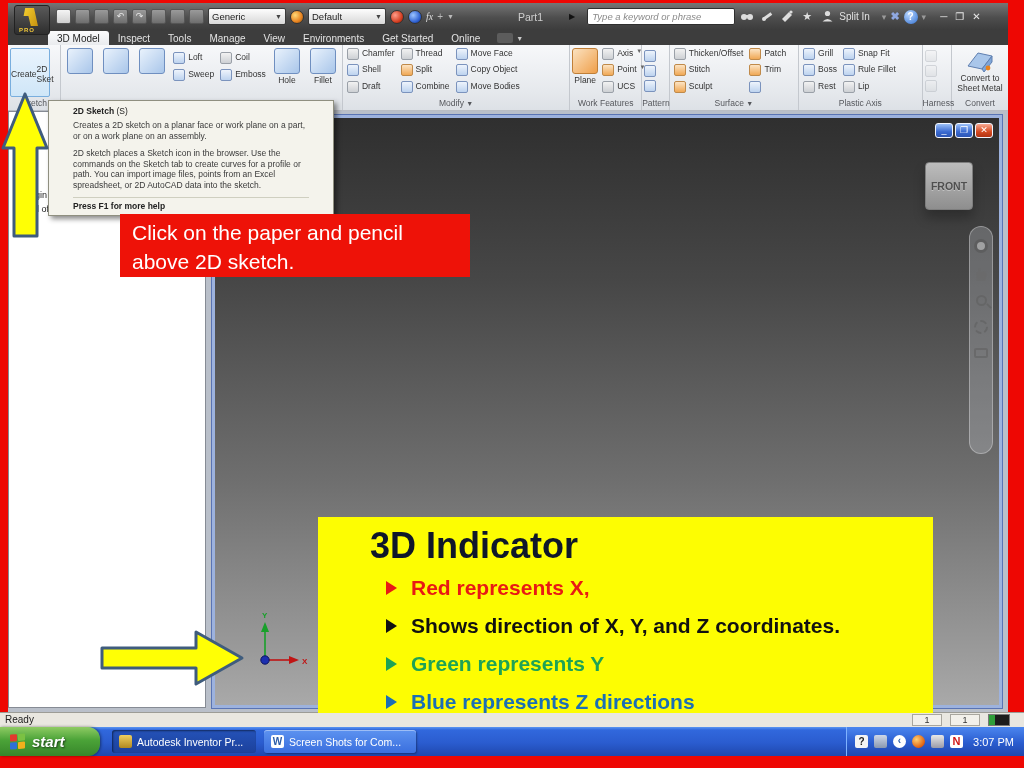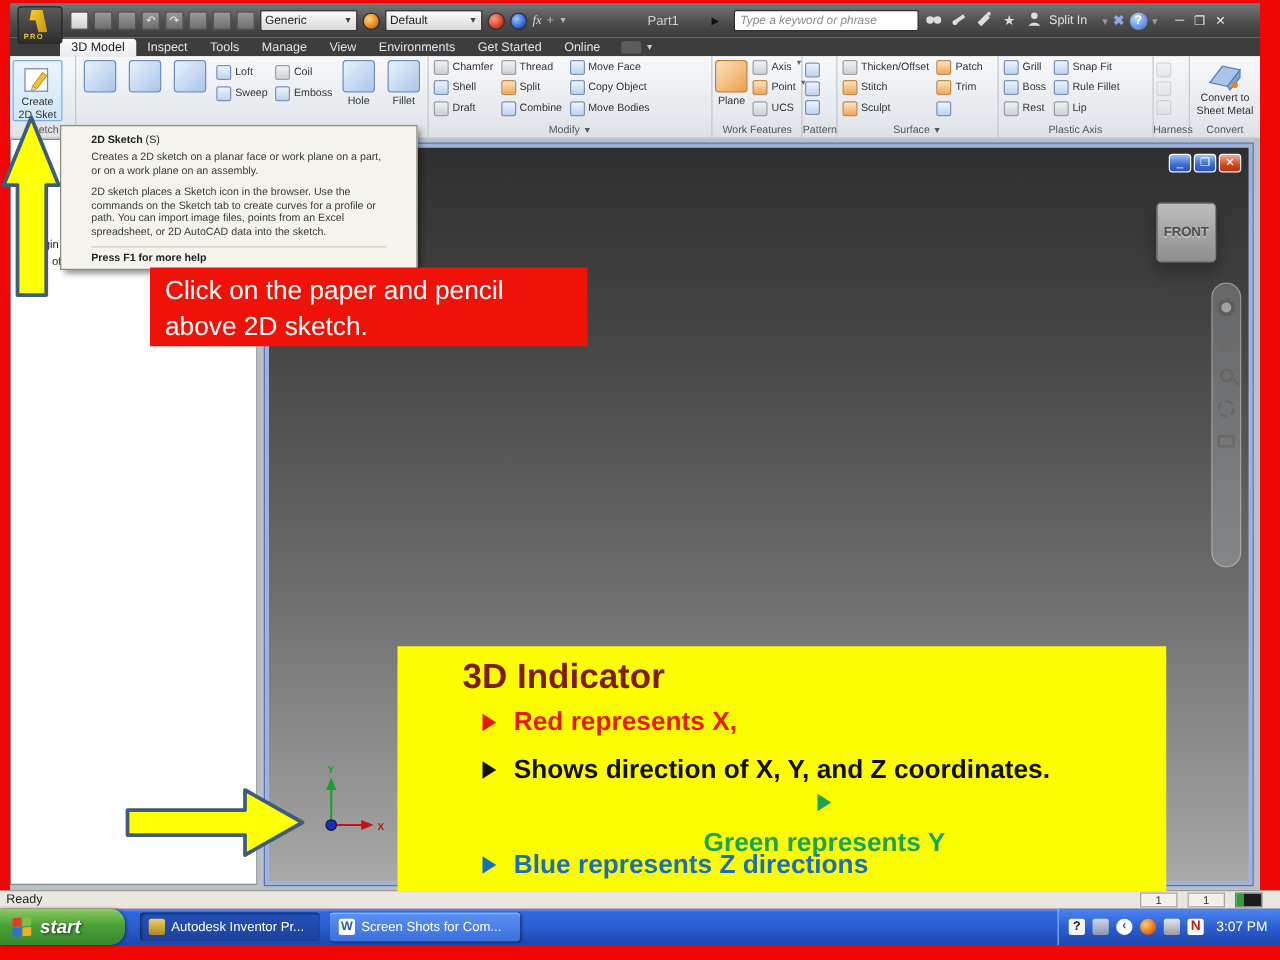--- a/index.html
+++ b/index.html
@@ -58,21 +58,21 @@
   .ic { width:12px; height:12px; border:1px solid #7b93bd; border-radius:2px;
     background:linear-gradient(#eef4fc,#bdd3ef); flex:none; }
   .ic.or { border-color:#c08a4a; background:linear-gradient(#fce4c4,#f0a855); }
   .ic.gy { border-color:#9aa0a8; background:linear-gradient(#f2f2f2,#cdd0d4); }
   .ic.dis { opacity:.35; }
   .bigbtn { width:36px; display:flex; flex-direction:column; align-items:center; gap:1px; font-size:8.5px; color:#333; text-align:center; }
   .bic { width:26px; height:26px; border:1px solid #6f8fc0; border-radius:3px;
     background:linear-gradient(135deg,#e9f2fc,#a9c6ea); flex:none; }
   .bic.or { border-color:#c07f38; background:linear-gradient(135deg,#fbe2c0,#ef9f4a); }
   .create2d { width:40px; border:1px solid #79aede; border-radius:2px; background:linear-gradient(#eaf4fd,#cfe6f8);
-    display:flex; flex-direction:column; align-items:center; padding-top:3px; font-size:8.5px; color:#333; line-height:10px; }
+    display:flex; flex-direction:row; align-items:center; padding-top:3px; font-size:8.5px; color:#333; line-height:10px; }
   .stack3 { display:flex; flex-direction:column; gap:3px; padding-top:2px; }
   .convertbtn { width:52px; display:flex; flex-direction:column; align-items:center; font-size:8.5px; color:#333; line-height:9.5px; text-align:center; }
 
   
   .workspace { position:absolute; top:108px; left:0; right:0; height:601px; background:#b9bfc9; }
   .browser { position:absolute; left:0; top:0; bottom:4px; width:198px; background:#fff; border:1px solid #868b94; }
   .bitem { font-size:9px; color:#222; padding:2px 4px 2px 14px; }
   .docwin { position:absolute; left:204px; top:4px; right:6px; bottom:4px;
     border:3px solid #9db2dd; outline:1px solid #5a74b4;
     background:linear-gradient(180deg,#2f2f2f 0%,#474747 28%,#6f6f6f 62%,#9c9c9c 92%,#a9a9a9 100%); }
@@ -126,21 +126,21 @@
   .tico { width:13px; height:13px; border-radius:2px; flex:none; }
   .tray { position:absolute; right:0; top:0; height:29px; display:flex; align-items:center; gap:6px; padding:0 10px 0 8px;
     background:linear-gradient(180deg,#4b86ef 0%,#2a5ccf 55%,#1f47ad 100%); border-left:1px solid #7fb2ff; }
   .tray .t { width:13px; height:13px; flex:none; }
   .time { color:#fff; font-size:11px; margin-left:4px; }
 
   
   .callout { position:absolute; left:120px; top:214px; width:350px; height:63px; z-index:65;
     color:#fff; font-size:21px; line-height:29px; padding:4px 12px; }
   .ybox { position:absolute; left:318px; top:517px; width:615px; height:196px; z-index:65; }
-  .ybox .title { font-size:28px; font-weight:bold; color:#7f1d1d; padding:8px 16px 2px 52px; }
+  .ybox .title { font-size:36px; font-weight:bold; color:#0f172a; padding:8px 16px 2px 52px; }
   .brow { display:flex; align-items:center; height:38px; padding-left:68px; gap:14px; font-size:21px; font-weight:bold; }
   .bmark { width:0; height:0; border-left:11px solid currentColor; border-top:7px solid transparent; border-bottom:7px solid transparent; flex:none; }
   .arrow-svg { position:absolute; z-index:70; }
 </style>
 </head>
 <body>
 
 <div class="slide">
 
   <div class="app">
@@ -537,21 +537,21 @@
   <div class="ybox" style="background: rgb(253, 253, 2);">
     <div class="title">3D Indicator</div>
     <div class="brow" style="color: rgb(232, 26, 20);">
       <span class="bmark"></span>
       <span>Red represents X,</span>
     </div>
     <div class="brow" style="color: rgb(17, 17, 17);">
       <span class="bmark"></span>
       <span>Shows direction of X, Y, and Z coordinates.</span>
     </div>
-    <div class="brow" style="color: rgb(30, 163, 85); flex-direction: column;">
+    <div class="brow" style="color: rgb(30, 163, 85);">
       <span class="bmark"></span>
       <span>Green represents Y</span>
     </div>
     <div class="brow" style="color: rgb(27, 111, 181);">
       <span class="bmark"></span>
       <span>Blue represents Z directions</span>
     </div>
   </div>
 
   <svg class="arrow-svg" style="left:98px;top:626px" width="150" height="64">

